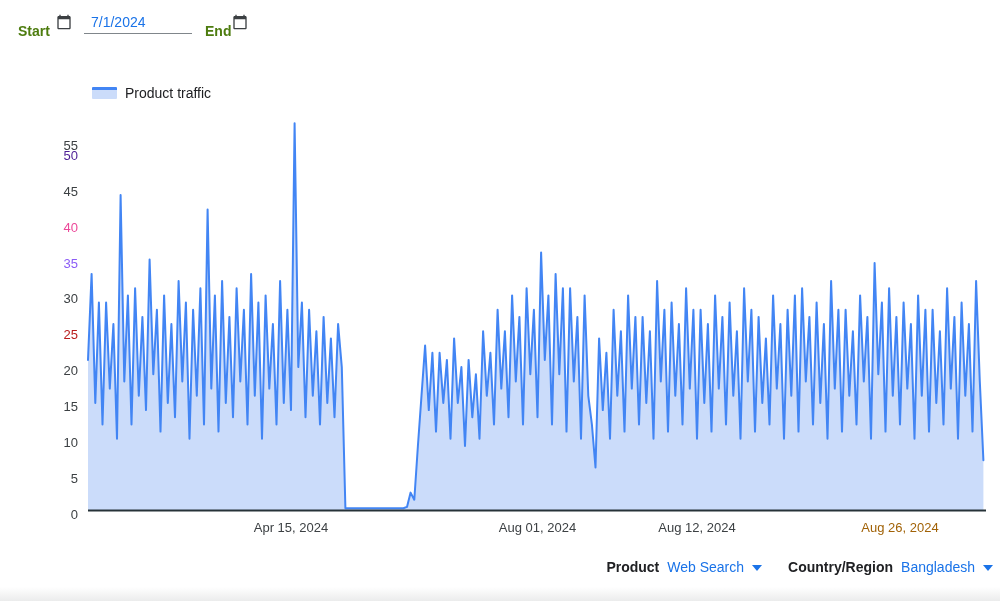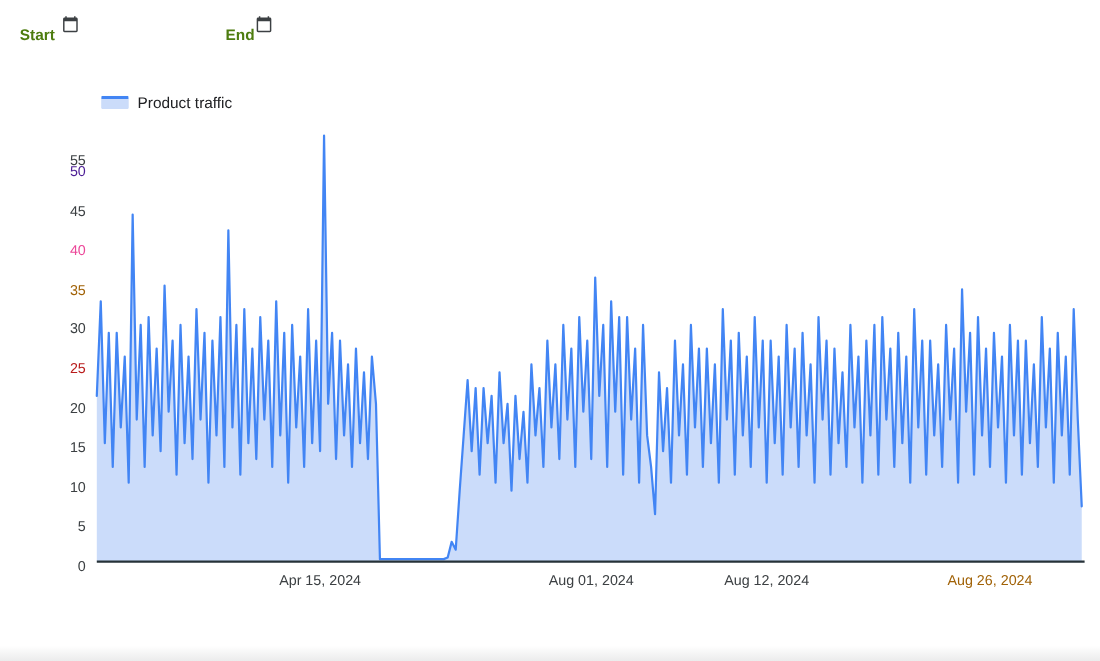--- a/index.html
+++ b/index.html
@@ -52,20 +52,21 @@
 </head>
 <body>
 
 <div class="stage">
 
   <div class="datebar">
     <span class="date-label lbl-start">Start</span>
     <svg class="cal-icon cal-1" viewBox="0 0 24 24">
       <path fill="#3c4043" d="M20 3h-1V1h-2v2H7V1H5v2H4c-1.1 0-2 .9-2 2v16c0 1.1.9 2 2 2h16c1.1 0 2-.9 2-2V5c0-1.1-.9-2-2-2zm0 18H4V8h16v13z"></path>
     </svg>
+    <input class="date-input inp-start" value="7/1/2024" style="">
 
     <span class="date-label lbl-end">End</span>
     <svg class="cal-icon cal-2" viewBox="0 0 24 24">
       <path fill="#3c4043" d="M20 3h-1V1h-2v2H7V1H5v2H4c-1.1 0-2 .9-2 2v16c0 1.1.9 2 2 2h16c1.1 0 2-.9 2-2V5c0-1.1-.9-2-2-2zm0 18H4V8h16v13z"></path>
     </svg>
   </div>
 
   <div class="legend">
     <span class="legend-swatch"></span>
     <span class="legend-label">Product traffic</span>
@@ -77,28 +78,40 @@
     <line id="axis-line" x1="88" y1="510.5" x2="986" y2="510.5" stroke-width="2" stroke="#263238"></line>
   </svg>
   <div id="y-labels">
       <div class="y-tick" style="top: 507.5px; color: rgb(60, 64, 67);">0</div>
       <div class="y-tick" style="top: 471.65px; color: rgb(60, 64, 67);">5</div>
       <div class="y-tick" style="top: 435.8px; color: rgb(60, 64, 67);">10</div>
       <div class="y-tick" style="top: 399.95px; color: rgb(60, 64, 67);">15</div>
       <div class="y-tick" style="top: 364.1px; color: rgb(60, 64, 67);">20</div>
       <div class="y-tick" style="top: 328.25px; color: #b91c1c;">25</div>
       <div class="y-tick" style="top: 292.4px; color: rgb(60, 64, 67);">30</div>
-      <div class="y-tick" style="top: 256.55px; color: #a16207;">35</div>
+      <div class="y-tick" style="top: 256.55px; color: #8b5cf6;">35</div>
       <div class="y-tick" style="top: 220.7px; color: #ec4899;">40</div>
       <div class="y-tick" style="top: 184.85px; color: rgb(60, 64, 67);">45</div>
       <div class="y-tick" style="top: 149px; color: #4c1d95;">50</div>
       <div class="y-tick" style="top: 99px; color: rgb(60, 64, 67); margin-top: 40px;">55</div>
     </div>
   <div id="x-labels">
       <div class="x-tick" style="left: 231px; color: rgb(60, 64, 67);">Apr 15, 2024</div>
       <div class="x-tick" style="left: 477.5px; color: rgb(60, 64, 67);">Aug 01, 2024</div>
       <div class="x-tick" style="left: 637px; color: rgb(60, 64, 67);">Aug 12, 2024</div>
       <div class="x-tick" style="left: 840px; color: #a16207;">Aug 26, 2024</div>
     </div>
 
+  <div class="footer">
+    <span class="filter-label">Product</span>
+    <button class="select-btn">
+      <span>Web Search</span>
+      <span class="caret"></span>
+    </button>
+    <span class="filter-label region">Country/Region</span>
+    <button class="select-btn">
+      <span>Bangladesh</span>
+      <span class="caret"></span>
+    </button>
+  </div>
 
   <div class="bottom-fade"></div>
 </div>
 
 </body></html>

